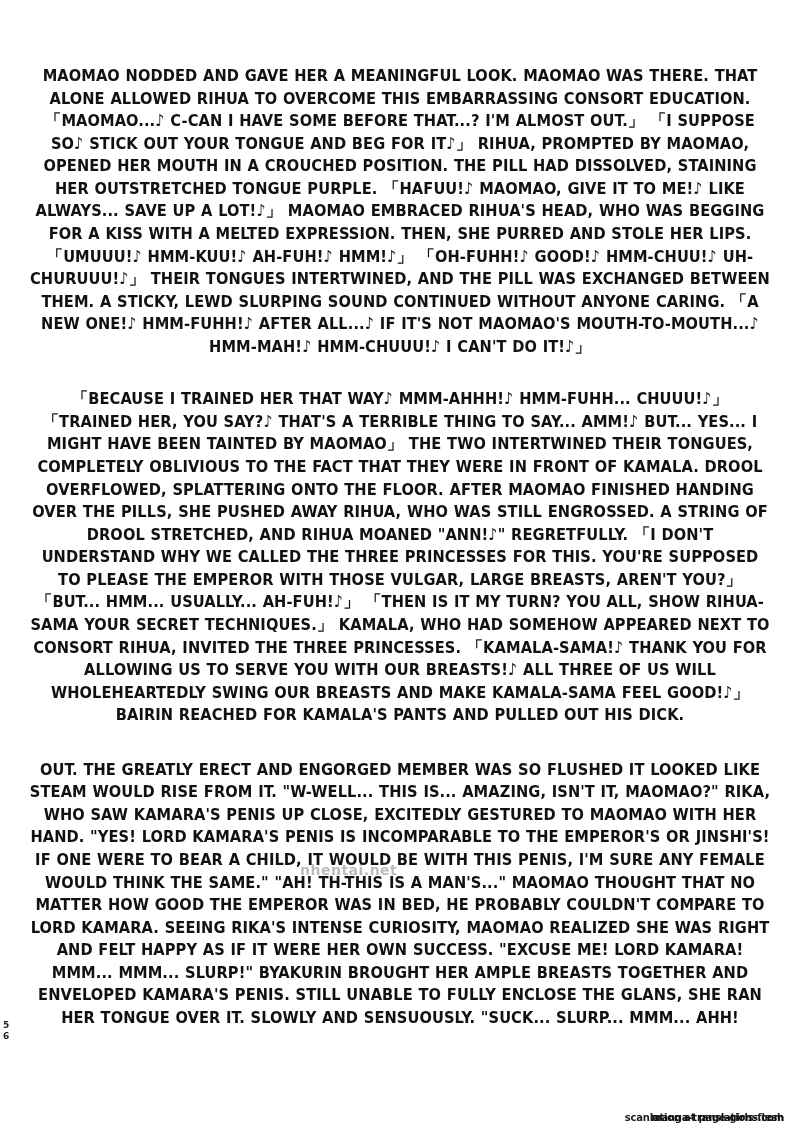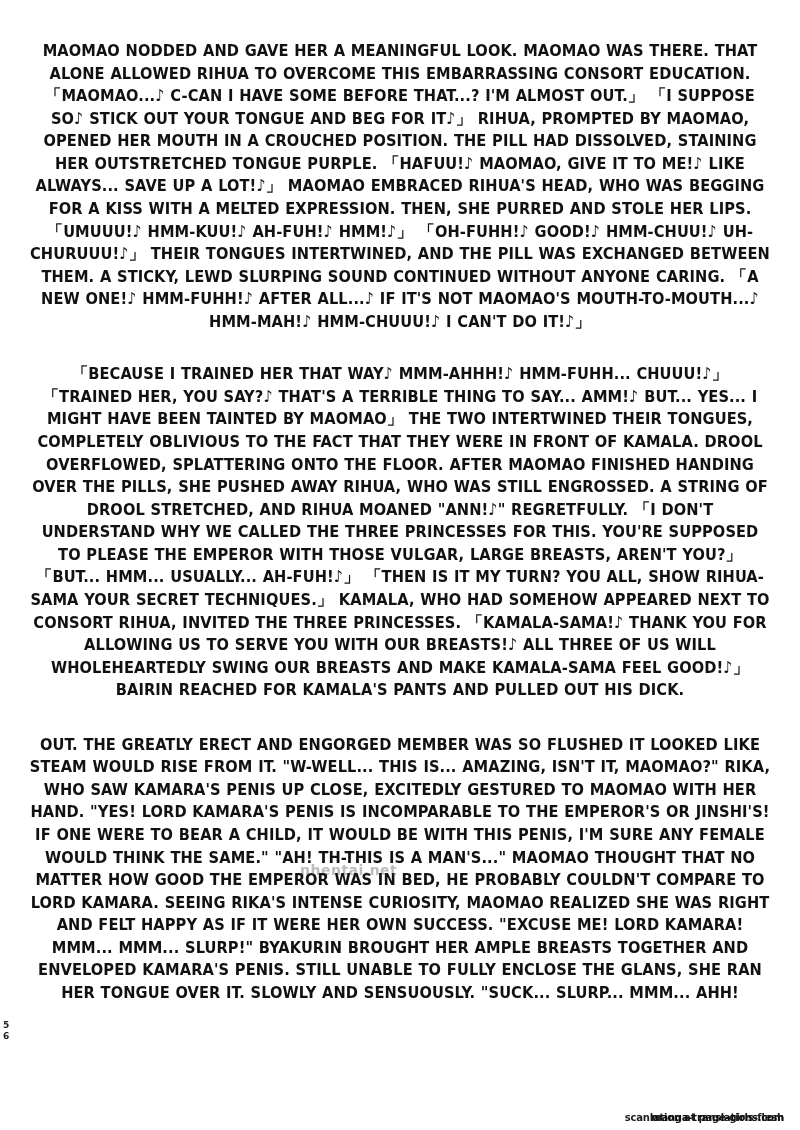--- a/index.html
+++ b/index.html
@@ -19,21 +19,21 @@
     position: absolute;
     top: 0; left: 0;
     width: 800px;
     height: 1130px;
     background: #ffffff;
     box-sizing: border-box;
   }
   .content {
     position: absolute;
     left: 22px;
-    top: 40px;
+    top: 65px;
     width: 756px;
   }
   .para {
     text-align: center;
     font-size: 16.6px;
     line-height: 1.36;
     letter-spacing: 0.1px;
     font-weight: 700;
     font-stretch: condensed;
     text-transform: uppercase;

